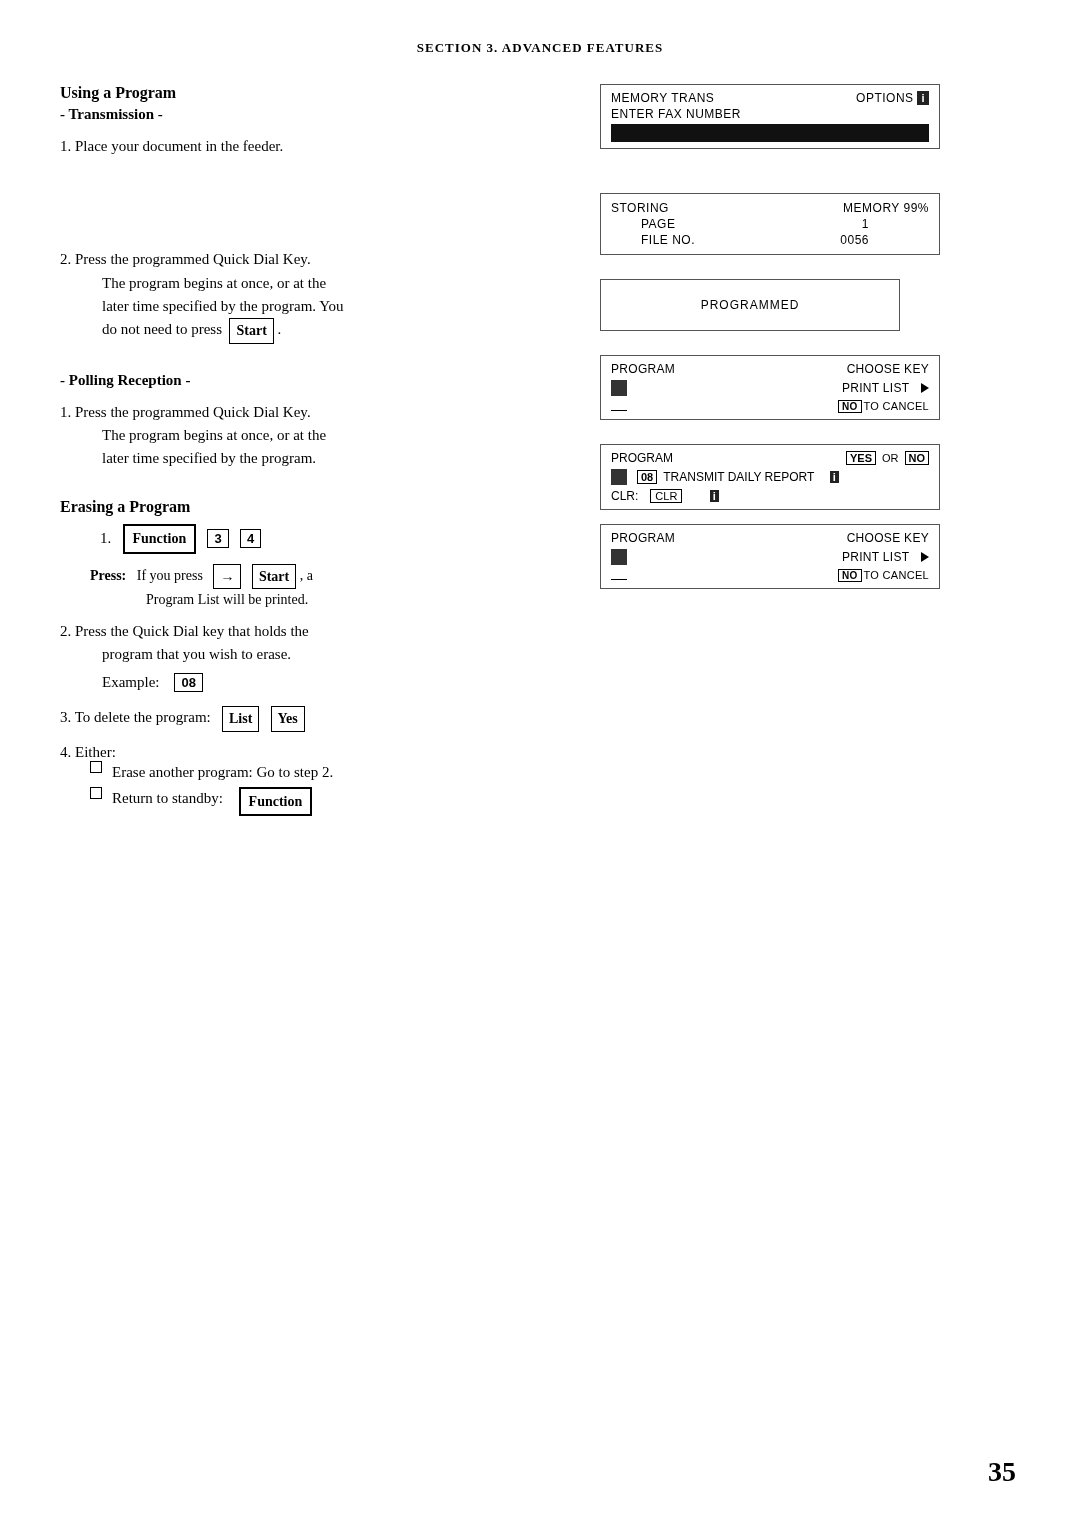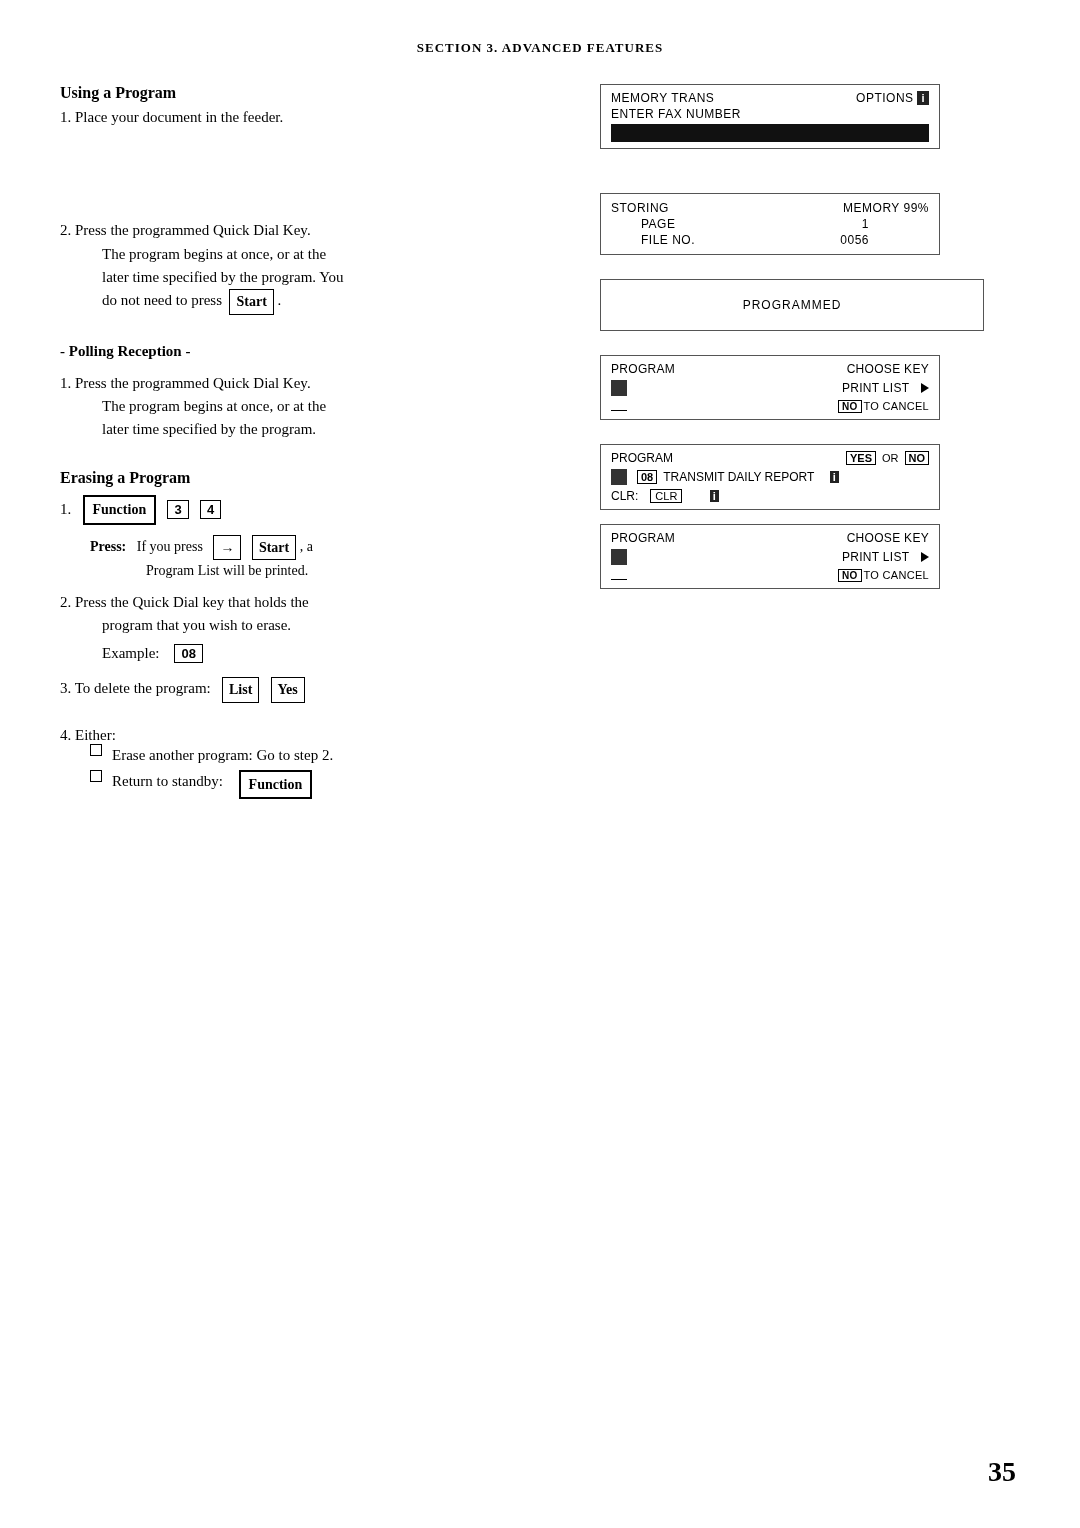--- a/index.html
+++ b/index.html
@@ -130,21 +130,21 @@
 
     
     .programmed-box {
       border: 1.5px solid #555;
       background: #fff;
       padding: 18px 10px;
       text-align: center;
       font-family: Arial, sans-serif;
       font-size: 12px;
       letter-spacing: 1px;
-      width: 384px;
+      width: 300px;
       margin-bottom: 14px;
     }
 
     
     .prog-box {
       border: 1.5px solid #555;
       background: #fff;
       padding: 6px 10px;
       font-family: Arial, sans-serif;
       font-size: 12px;
@@ -324,21 +324,21 @@
     .function-key {
       display: inline-block;
       border: 2px solid #000;
       padding: 2px 8px;
       font-weight: bold;
       font-size: 14px;
       background: #fff;
     }
 
     .either-block {
-      margin-top: 24px;
+      margin-top: 12px;
     }
 
     .checkbox-row {
       display: flex;
       align-items: flex-start;
       gap: 6px;
       margin-left: 30px;
       margin-bottom: 4px;
       line-height: 1.5;
     }
@@ -351,20 +351,21 @@
   <div class="section-header">
     <span>SECTION 3. ADVANCED FEATURES</span>
   </div>
 
   <div class="main-content">
 
     <div class="left-col">
 
       <div class="section-block">
         <div class="heading-bold">Using a Program</div>
+        <div class="sub-heading">- Transmission -</div>
 
         <div class="step-text">
           <span>1.  Place your document in the feeder.</span>
         </div>
 
         <div style="height: 80px;"></div>
 
         <div class="step-text">
           <div>2.  Press the programmed Quick Dial Key.</div>
           <div class="indented">The program begins at once, or at the</div>
@@ -381,21 +382,21 @@
         <div class="step-text">
           <div>1.  Press the programmed Quick Dial Key.</div>
           <div class="indented">The program begins at once, or at the</div>
           <div class="indented">later time specified by the program.</div>
         </div>
       </div>
 
       <div class="section-block erasing-section">
         <div class="heading-bold">Erasing a Program</div>
 
-        <div class="step-text" style="margin-top:8px;">
+        <div class="step-text" style="margin-top:8px;margin-left:40px;">
           <span>1.</span>
           &nbsp;
           <span class="function-key">Function</span>
           &nbsp;
           <span class="num-key">3</span>
           &nbsp;
           <span class="num-key">4</span>
         </div>
 
         <div class="note-text" style="margin-bottom:10px;">

